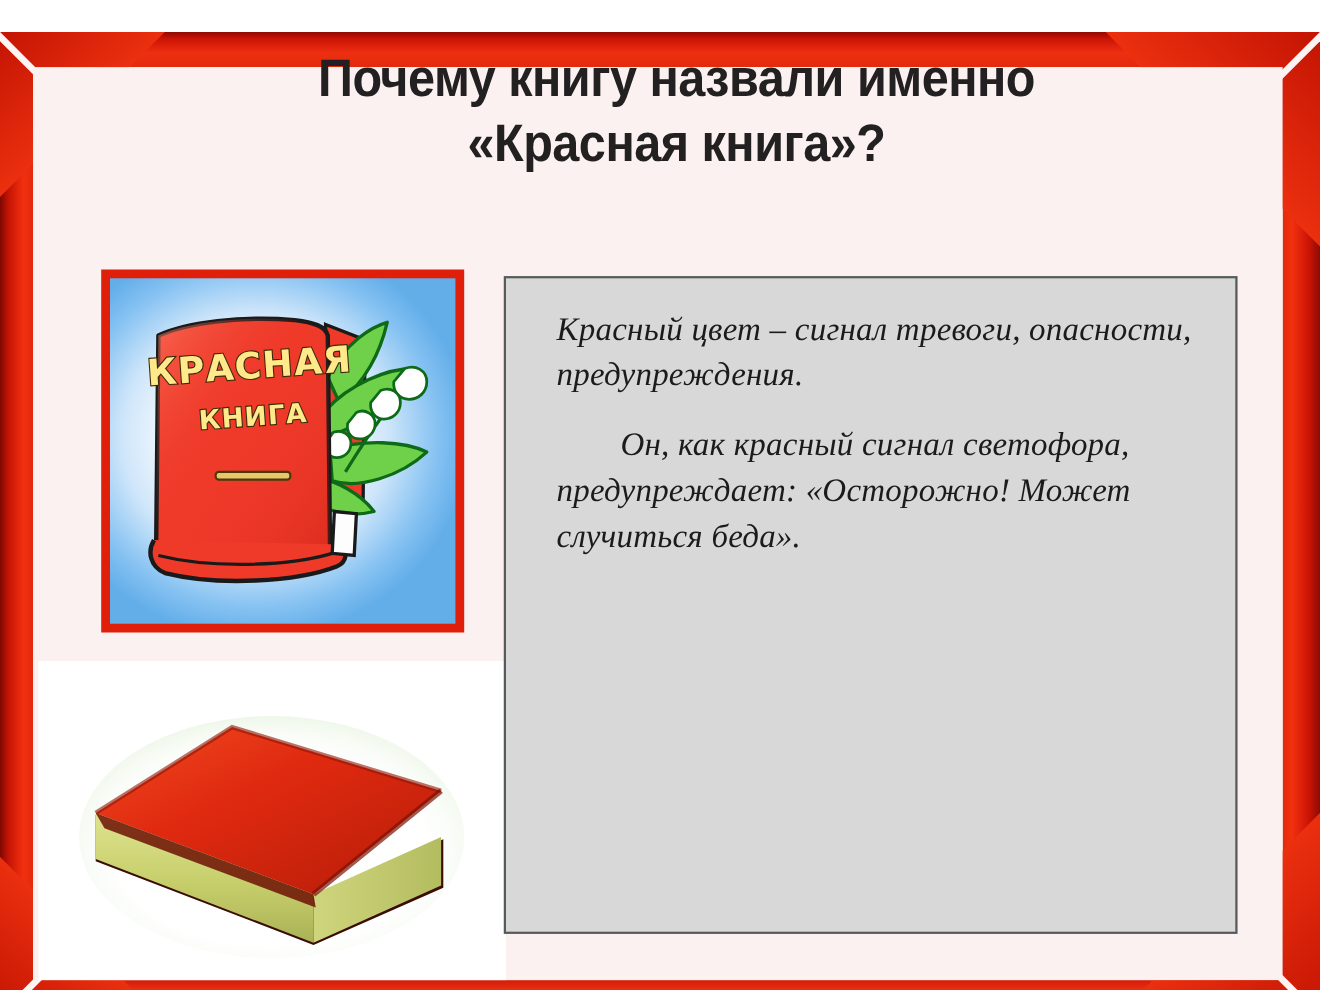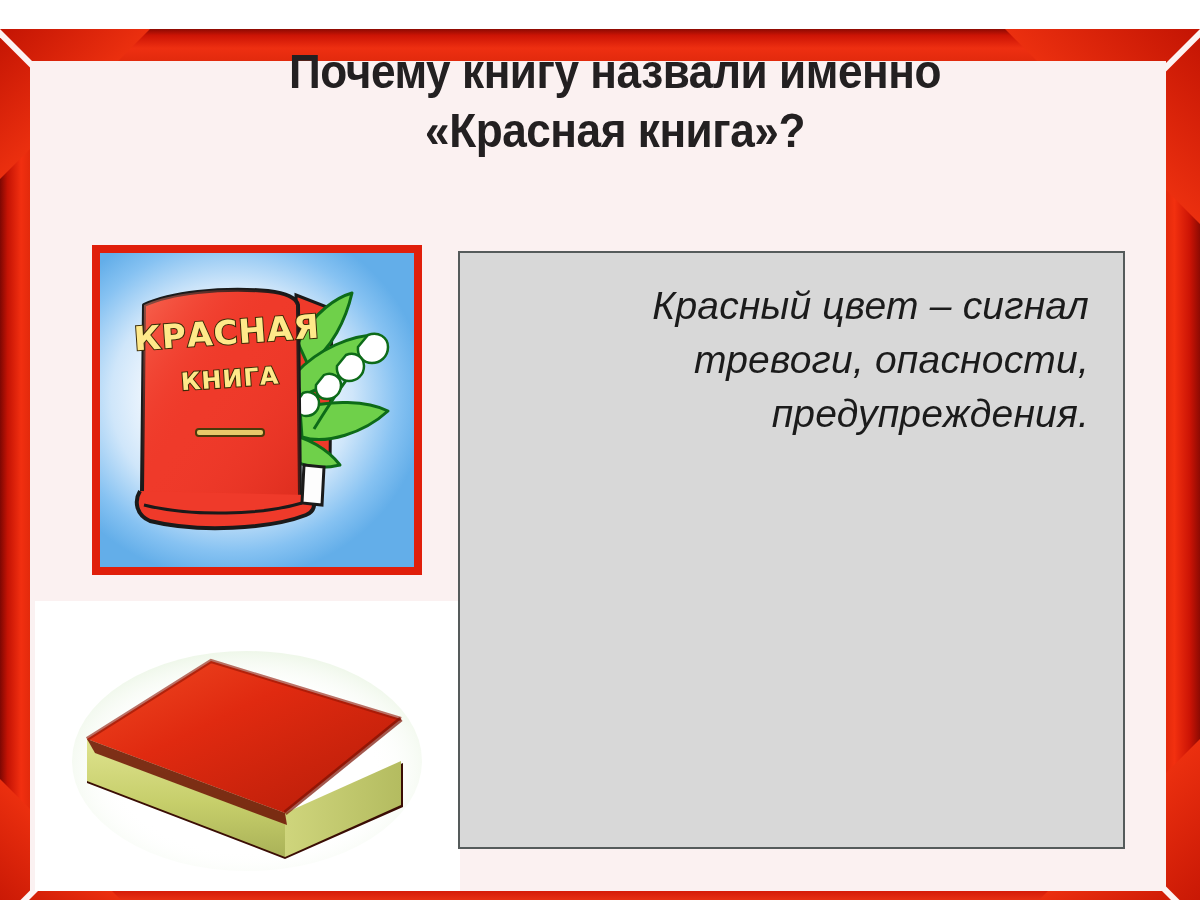--- a/index.html
+++ b/index.html
@@ -119,28 +119,27 @@
 
   
   .textpanel{
     position:absolute;left:458px;top:222px;width:667px;height:598px;
     background:#d8d8d8;
     border:2px solid #555b5b;
     box-sizing:border-box;
     padding:26px 34px 10px 46px;
   }
   .para{
-    font-family:Liberation Sans, sans-serif;
+    font-family:Liberation Serif, serif;
     font-style:italic;
-    font-size:39px;
+    font-size:30px;
     line-height:1.38;
     color:#1b1b1b;
     margin:0;
     letter-spacing:0.2px;
-    text-align:right;
   }
   .para + .para{margin-top:22px;text-indent:58px;}
 </style>
 </head>
 <body>
 
 <div class="slide">
 
   <div class="frame-layer">
     <div class="frame-red"></div>
@@ -245,15 +244,16 @@
 
       <path d="M52 138 L176 60 L366 118" fill="none" stroke="#8f1404" stroke-width="4" opacity="0.6"></path>
       <path d="M250 212 L366 118" fill="none" stroke="#7c1103" stroke-width="5" opacity="0.7"></path>
 
       <path d="M52 138 L60 152 L252 224 L250 212 Z" fill="#6d1004" opacity="0.85"></path>
     </svg>
   </div>
 
   <div class="textpanel">
     <p class="para">Красный цвет – сигнал тревоги, опасности, предупреждения.</p>
+    <p class="para">Он, как красный сигнал светофора, предупреждает: «Осторожно! Может случиться беда».</p>
   </div>
 
 </div>
 
 </body></html>

